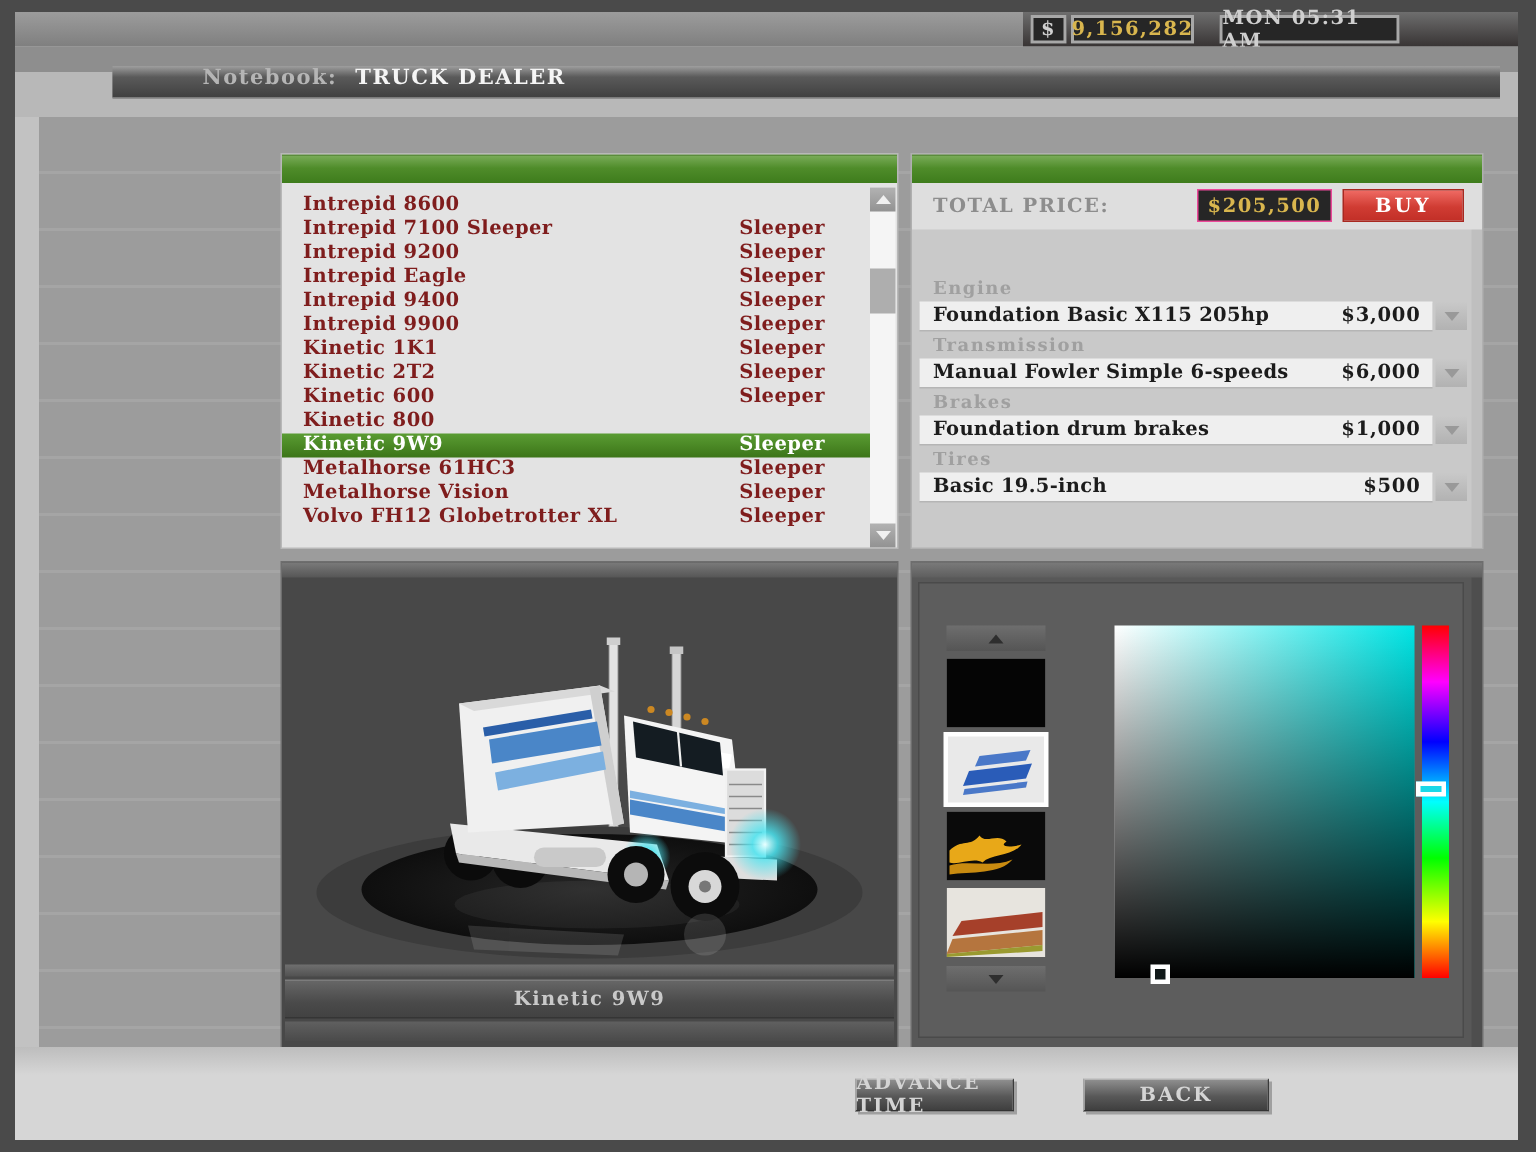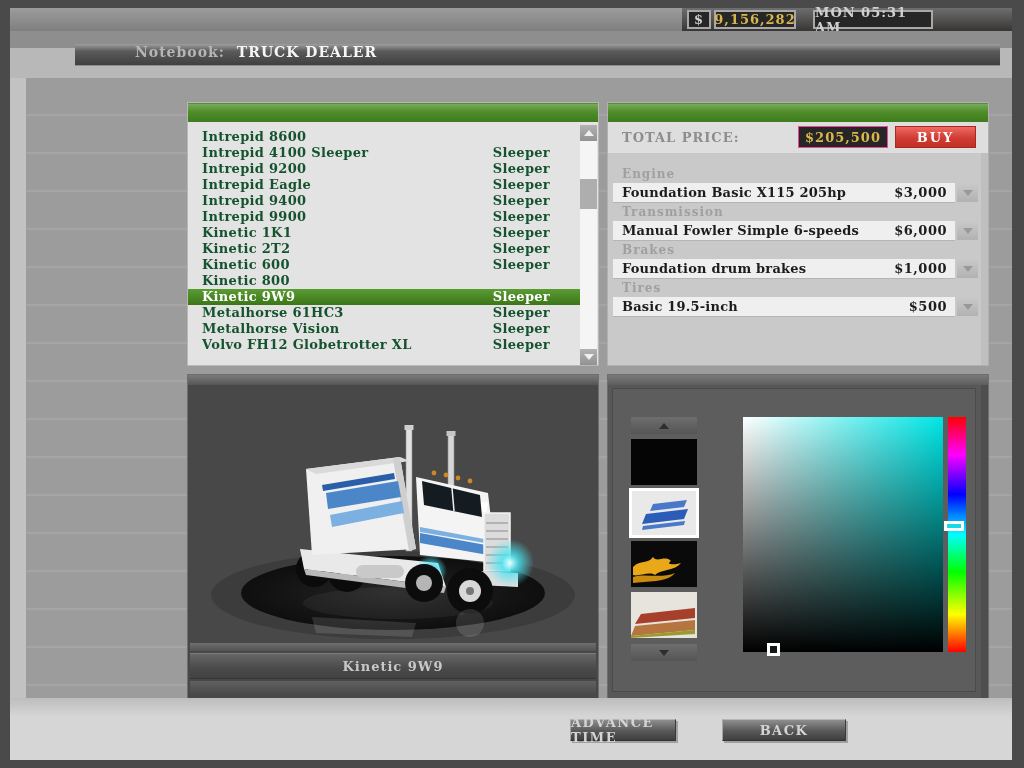--- a/index.html
+++ b/index.html
@@ -39,21 +39,21 @@
 
   .panel { position:absolute; }
   .green-header { position:absolute; left:0; top:0; width:100%; height:19px;
                   background:linear-gradient(#78ab57,#4f8c2a 45%,#3e7c1c);
                   border-top:1px solid #5b8c3c; }
 
   
   #truck-list-panel { left:178px; top:25px; width:410px; height:262px; background:#e3e3e3;
                       box-shadow:0 0 0 1px #b8b8b8; }
   #truck-list-body { position:absolute; left:0; top:19px; width:392px; height:243px; padding-top:7px; }
-  .truck-row { height:16px; line-height:16px; display:flex; font-size:13px; color:#14532d;
+  .truck-row { height:16px; line-height:16px; display:flex; font-size:13px; color:#7f1d1d;
                padding:0 30px 0 14px; letter-spacing:0.3px; cursor:default; }
   .truck-row .t-name { flex:1; white-space:nowrap; }
   .truck-row .t-type { white-space:nowrap; }
   .truck-row.selected { background:linear-gradient(#5a9c33,#3c7518); color:#ffffff; }
   
   .vscroll { position:absolute; right:1px; top:22px; width:17px; height:240px; background:#f5f5f5; }
   .scroll-btn { position:absolute; left:0; width:17px; height:16px;
                 background:linear-gradient(#b2b2b2,#929292); display:flex;
                 align-items:center; justify-content:center; }
   .scroll-btn.up { top:0; } .scroll-btn.down { bottom:0; }
@@ -66,21 +66,21 @@
                   box-shadow:0 0 0 1px #b0b0b0, inset -7px 0 0 #bfbfbf; }
   #total-row { position:absolute; left:0; top:19px; width:380px; height:31px; background:#dedede; }
   #total-label { position:absolute; left:14px; top:8px; font-size:13px; color:#8d8d8d; letter-spacing:1px; }
   #total-price-box { position:absolute; left:190px; top:4px; width:90px; height:22px;
                      background:#262626; border:1px solid #ec4899; color:#d9b64e;
                      font-size:13px; letter-spacing:1px; display:flex; align-items:center; justify-content:center; }
   #buy-button { position:absolute; left:287px; top:4px; width:81px; height:22px;
                 background:linear-gradient(#ef6a63,#d03c33 55%,#c22f27);
                 border:1px solid #a82820; color:#ffffff; font-size:13px; letter-spacing:2px;
                 display:flex; align-items:center; justify-content:center; cursor:pointer; }
-  #config-sections { position:absolute; left:0; top:65px; width:380px; }
+  #config-sections { position:absolute; left:0; top:83px; width:380px; }
   .cfg-section { margin-bottom:4px; }
   .cfg-label { font-size:12px; color:#a0a0a0; letter-spacing:1px; padding-left:14px;
                height:13px; line-height:13px; margin-bottom:2px; }
   .cfg-bar-wrap { display:flex; align-items:center; height:19px; margin-bottom:0; }
   .cfg-bar { margin-left:5px; width:342px; height:19px; background:#efefef; display:flex;
              align-items:center; box-shadow:0 1px 0 #b5b5b5; }
   .cfg-value { flex:1; font-size:13px; color:#1c1c1c; padding-left:9px; letter-spacing:0.2px; white-space:nowrap; }
   .cfg-price { font-size:13px; color:#1c1c1c; padding-right:8px; letter-spacing:0.5px; }
   .cfg-drop  { margin-left:2px; width:21px; height:19px; background:linear-gradient(#c9c9c9,#b2b2b2);
                display:flex; align-items:center; justify-content:center; cursor:pointer; }
@@ -170,21 +170,21 @@
       <div id="left-strip"></div>
 
       <div class="panel" id="truck-list-panel">
         <div class="green-header"></div>
         <div id="truck-list-body">
             <div class="truck-row">
               <span class="t-name">Intrepid 8600</span>
               <span class="t-type"></span>
             </div>
             <div class="truck-row">
-              <span class="t-name">Intrepid 4100 Sleeper</span>
+              <span class="t-name">Intrepid 7100 Sleeper</span>
               <span class="t-type">Sleeper</span>
             </div>
             <div class="truck-row">
               <span class="t-name">Intrepid 9200</span>
               <span class="t-type">Sleeper</span>
             </div>
             <div class="truck-row">
               <span class="t-name">Intrepid Eagle</span>
               <span class="t-type">Sleeper</span>
             </div>

